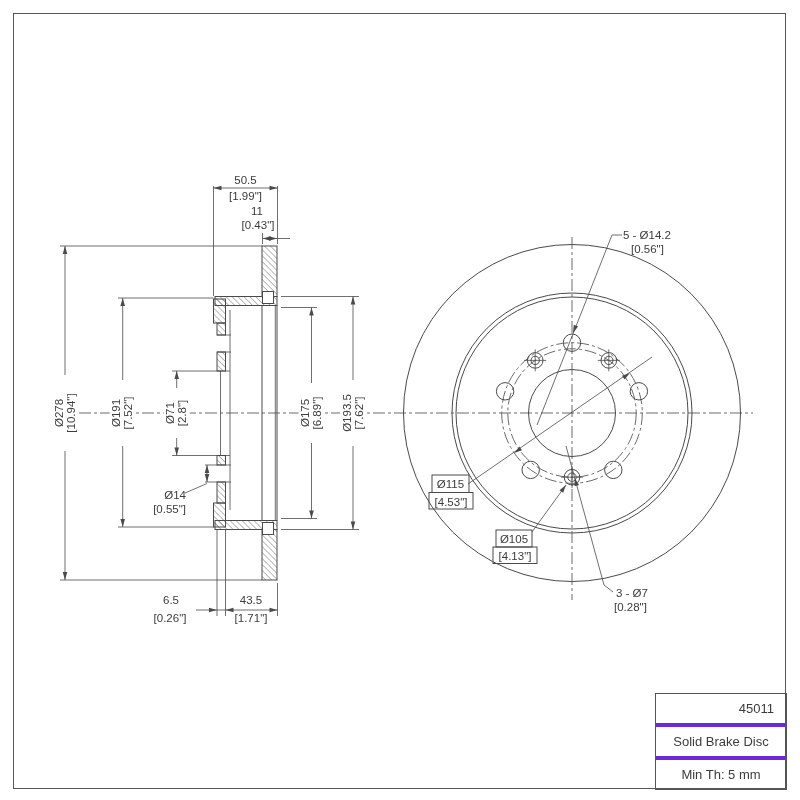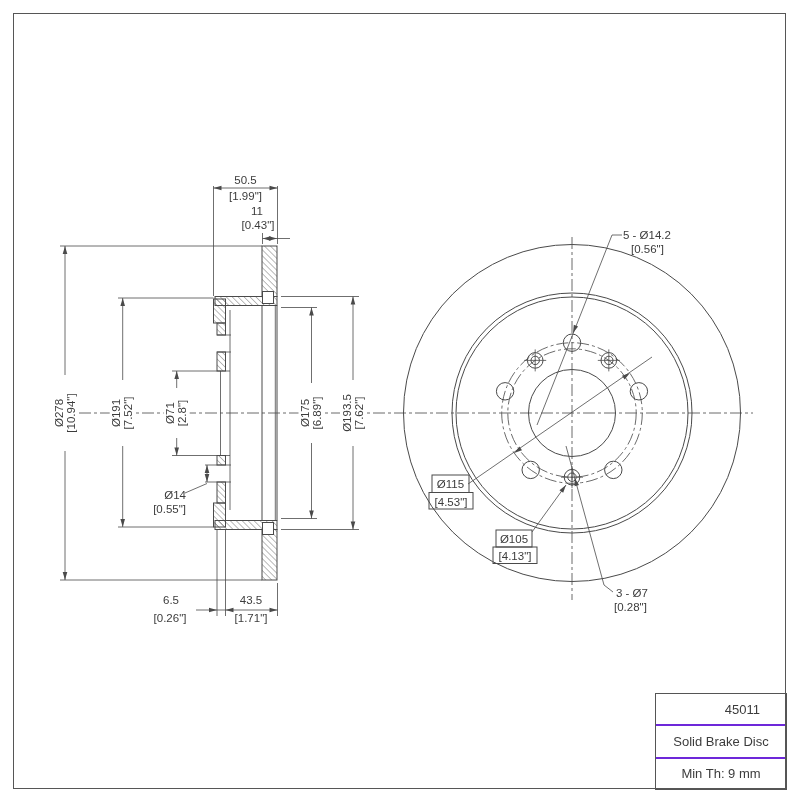--- a/index.html
+++ b/index.html
@@ -14,22 +14,22 @@
   .whitecut{fill:#ffffff;stroke:#4a4a4a;stroke-width:1;}
   .arr{fill:#4a4a4a;stroke:none;}
   .mask{fill:#ffffff;stroke:none;}
   .mid{text-anchor:middle;}
   .end{text-anchor:end;}
   .box{fill:none;stroke:#4a4a4a;stroke-width:1;}
   #titleblock{position:absolute;left:655px;top:693px;width:132px;height:97px;
       border:1px solid #555;box-sizing:border-box;display:flex;flex-direction:column;
       background:#fff;color:#3c3c3c;font-size:13px;}
   #titleblock .row{flex:1;display:flex;align-items:center;justify-content:center;
-      border-top:2px solid #6d28d9;white-space:nowrap;}
-  #titleblock .row:first-child{border-top:none;justify-content:flex-end;padding-right:26px;}
+      border-top:4px solid #6d28d9;white-space:nowrap;}
+  #titleblock .row:first-child{border-top:none;justify-content:flex-end;padding-right:12px;}
   #border{position:absolute;left:13px;top:13px;width:773px;height:776px;
       border:1px solid #565656;box-sizing:border-box;pointer-events:none;}
 </style>
 </head>
 <body>
 
 <div id="page">
 
 <svg width="800" height="800" viewBox="0 0 800 800">
   <defs>
@@ -218,18 +218,18 @@
     <polygon points="0,0 -8,2.3 -8,-2.3" transform="translate(514.1 452.9) rotate(145.4)"></polygon>
     <polygon points="0,0 -8,2.3 -8,-2.3" transform="translate(566 485) rotate(-54.1)"></polygon>
     <polygon points="0,0 -8,2.3 -8,-2.3" transform="translate(573 333) rotate(111.5)"></polygon>
     <polygon points="0,0 -8,2.3 -8,-2.3" transform="translate(574.7 478) rotate(-105.3)"></polygon>
   </g>
 </svg>
 
 <div id="titleblock">
   <div class="row">45011</div>
   <div class="row">Solid Brake Disc</div>
-  <div class="row">Min Th: 9 mm</div>
+  <div class="row">Min Th: 5 mm</div>
 </div>
 
 <div id="border"></div>
 
 </div>
 
 </body></html>

